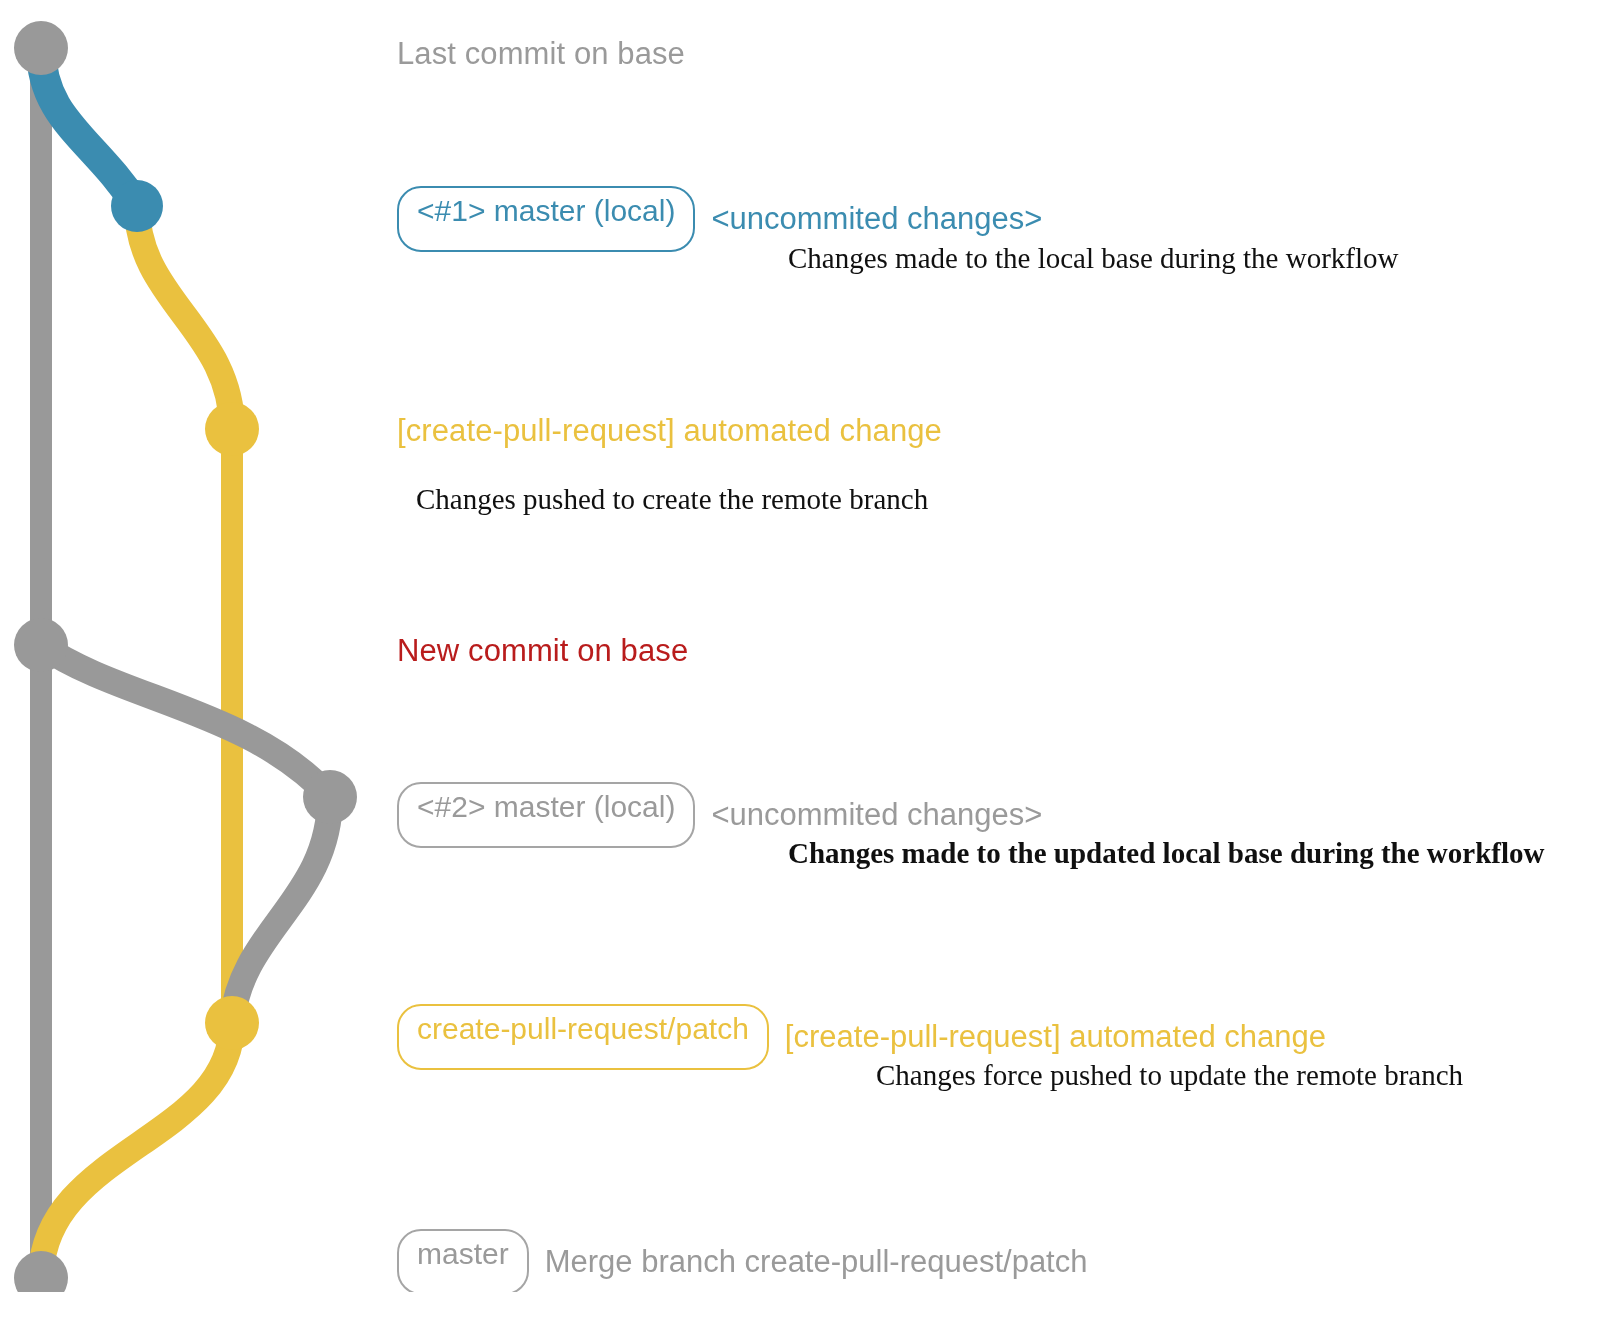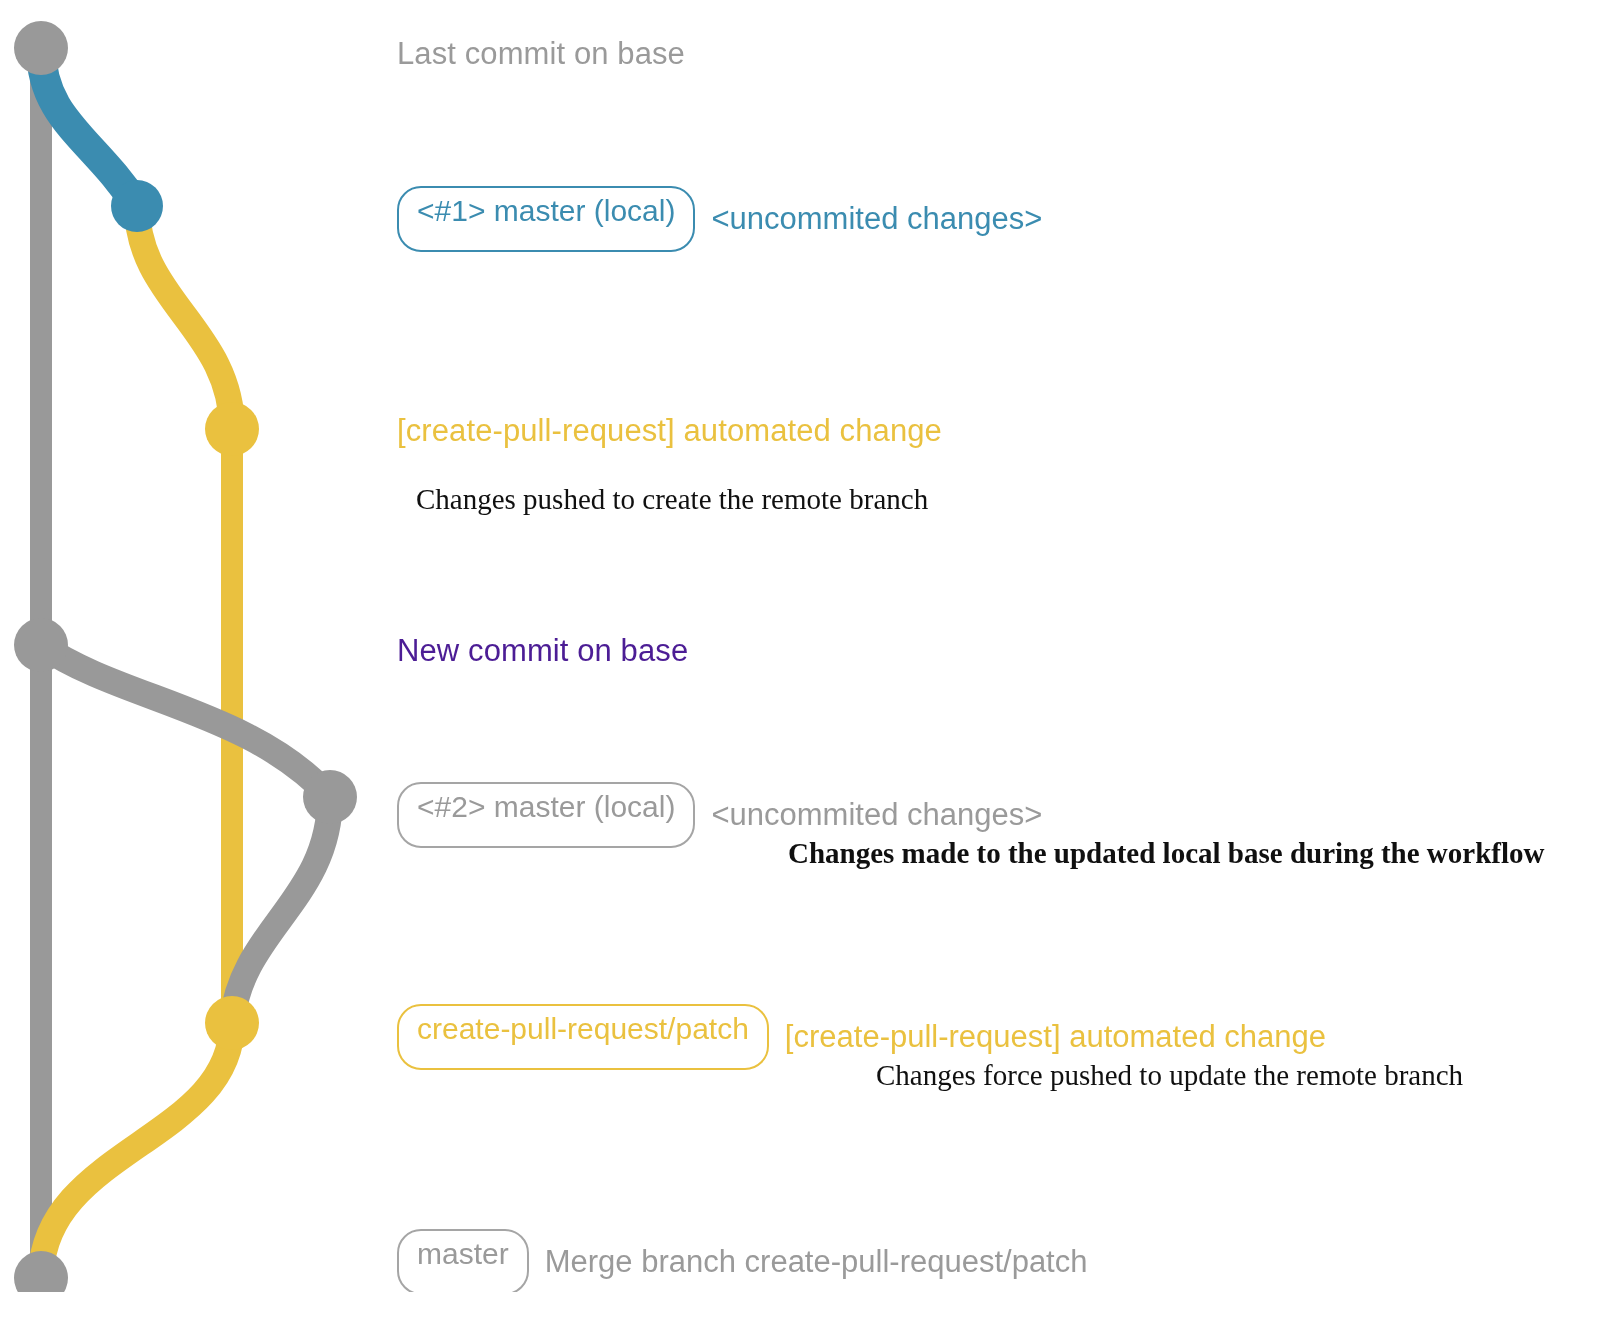--- a/index.html
+++ b/index.html
@@ -101,28 +101,29 @@
   </svg>
 
   <div class="row" style="left:397px; top:36px;">
     <span class="plain-title" style="color:#9a9a9a;">Last commit on base</span>
   </div>
 
   <div class="row" style="left:397px; top:186px;">
     <span class="badge blue">&lt;#1&gt; master (local)</span>
     <span class="subject blue">&lt;uncommited changes&gt;</span>
   </div>
+  <div class="desc" style="left:788px; top:242px;">Changes made to the local base during the workflow</div>
 
   <div class="row" style="left:397px; top:413px;">
     <span class="plain-title" style="color:#eac13f;">[create-pull-request] automated change</span>
   </div>
   <div class="desc" style="left:416px; top:463px;margin-top:20px;">Changes pushed to create the remote branch</div>
 
   <div class="row" style="left:397px; top:633px;">
-    <span class="plain-title" style="color:#4c1d95;">New commit on base</span>
+    <span class="plain-title" style="color:#b91c1c;">New commit on base</span>
   </div>
 
   <div class="row" style="left:397px; top:782px;">
     <span class="badge gray">&lt;#2&gt; master (local)</span>
     <span class="subject gray">&lt;uncommited changes&gt;</span>
   </div>
   <div class="desc" style="left:788px; top:837px;font-weight:bold;">Changes made to the updated local base during the workflow</div>
 
   <div class="row" style="left:397px; top:1004px;text-align:right;">
     <span class="badge yellow">create-pull-request/patch</span>

